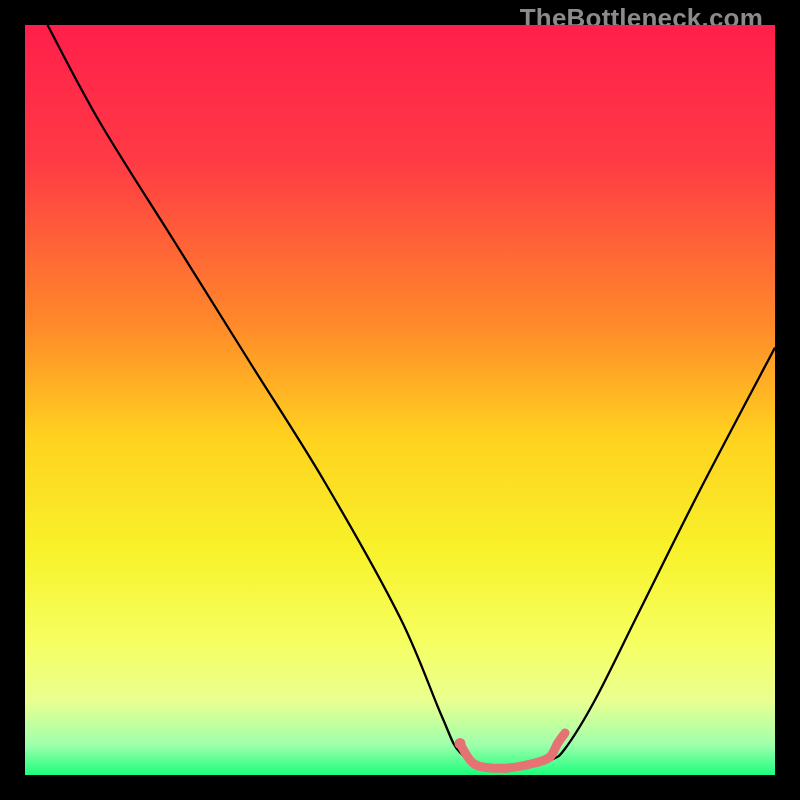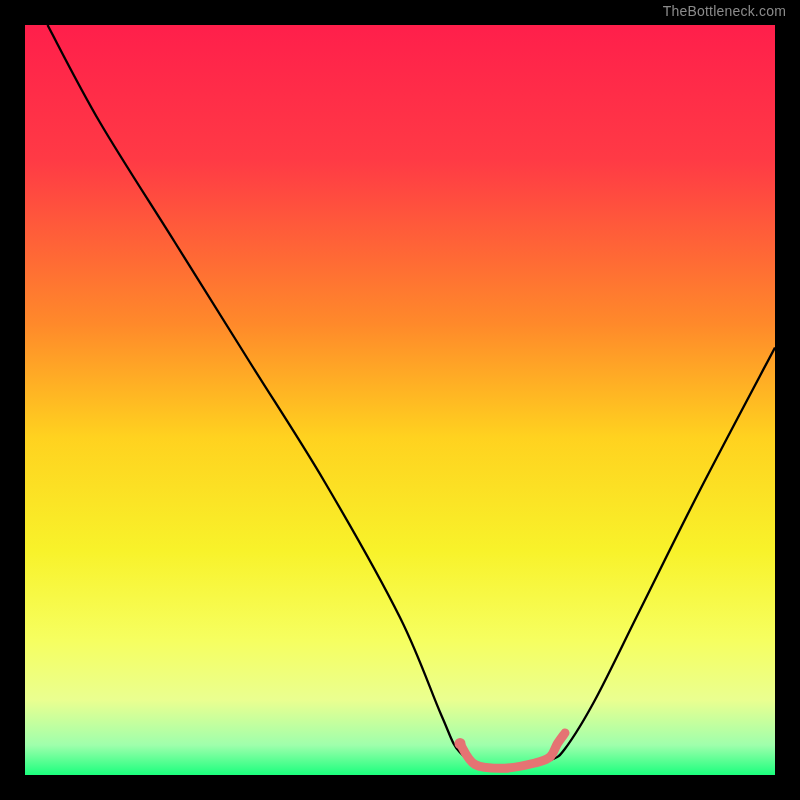--- a/index.html
+++ b/index.html
@@ -35,24 +35,24 @@
   .curve-svg {
     position: absolute;
     left: 0;
     top: 0;
     width: 100%;
     height: 100%;
   }
   .attribution {
     position: absolute;
     top: 3px;
-    right: 14px;
+    right: 37px;
     color: #8b8b8b;
-    font-size: 14px;
-    font-weight: normal;
+    font-size: 26px;
+    font-weight: bold;
     letter-spacing: 0.2px;
     font-family: Arial, Helvetica, sans-serif;
   }
 </style>
 </head>
 <body>
 
 <div class="outer">
   <div class="attribution">TheBottleneck.com</div>
 

